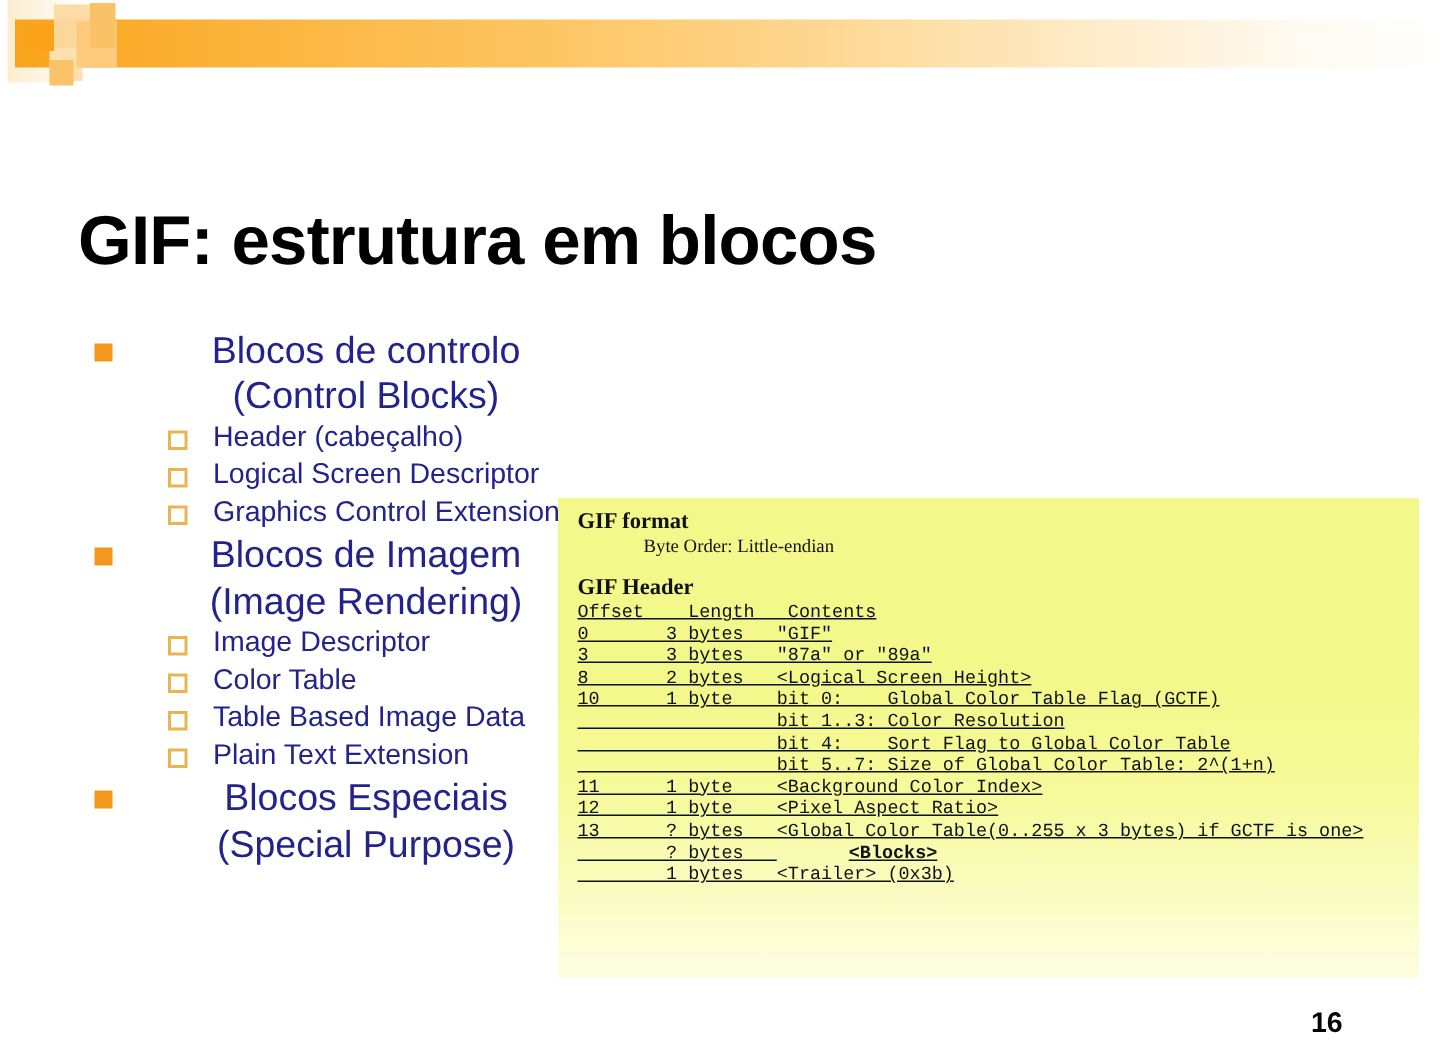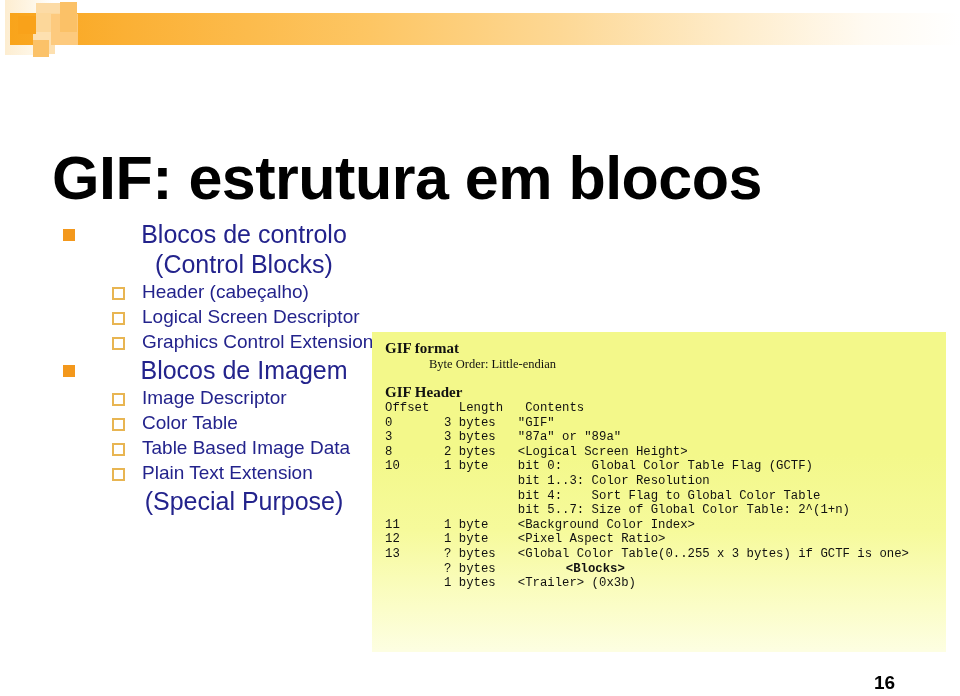--- a/index.html
+++ b/index.html
@@ -76,21 +76,21 @@
     width: 27px; height: 31px;
     background: #fdca7e;
   }
 
   
   #title {
     position: absolute;
     left: 52px; top: 104px;
     width: 880px;
     color: #000000;
-    font-size: 61px;
+    font-size: 46px;
     font-weight: bold;
     letter-spacing: -0.5px;
     line-height: 1.1;
     white-space: nowrap;
   }
 
   
   #bullets {
     position: absolute;
     left: 58px; top: 219px;
@@ -163,20 +163,21 @@
     line-height: 15px;
     margin-left: 44px;
   }
   .gap { height: 12px; }
   .mono {
     font-family: "Liberation Mono", monospace;
     color: #111111;
     font-size: 12.3px;
     line-height: 14.6px;
     white-space: pre;
+    text-decoration: underline;
   }
   .mono b { font-weight: bold; margin-left: 48px; }
 
   
   #pagenum {
     position: absolute;
     left: 874px; top: 672px;
     font-size: 19px;
     font-weight: bold;
     color: #000000;
@@ -219,20 +220,23 @@
     <span class="marker"></span>
     <span>Graphics Control Extension</span>
   </div>
 
 
   <div class="l1">
     <span class="marker"></span>
     <span>Blocos de Imagem</span>
   </div>
 
+  <div class="l1 cont">
+    <span>(Image Rendering)</span>
+  </div>
 
   <div class="l2">
     <span class="marker"></span>
     <span>Image Descriptor</span>
   </div>
 
   <div class="l2">
     <span class="marker"></span>
     <span>Color Table</span>
   </div>
@@ -240,20 +244,24 @@
   <div class="l2">
     <span class="marker"></span>
     <span>Table Based Image Data</span>
   </div>
 
   <div class="l2">
     <span class="marker"></span>
     <span>Plain Text Extension</span>
   </div>
 
+  <div class="l1">
+    <span class="marker"></span>
+    <span>Blocos Especiais</span>
+  </div>
 
   <div class="l1 cont">
     <span>(Special Purpose)</span>
   </div>
 
 </div>
 
 <div id="codepanel">
   <div id="codeinner">
     <div class="serif-head">GIF format</div>

